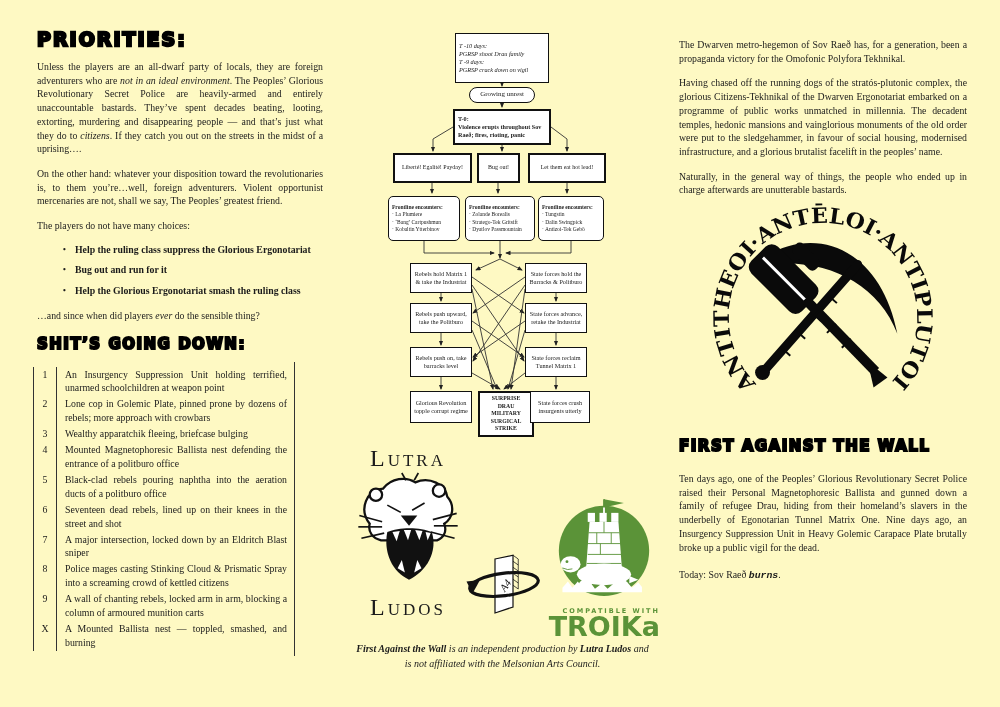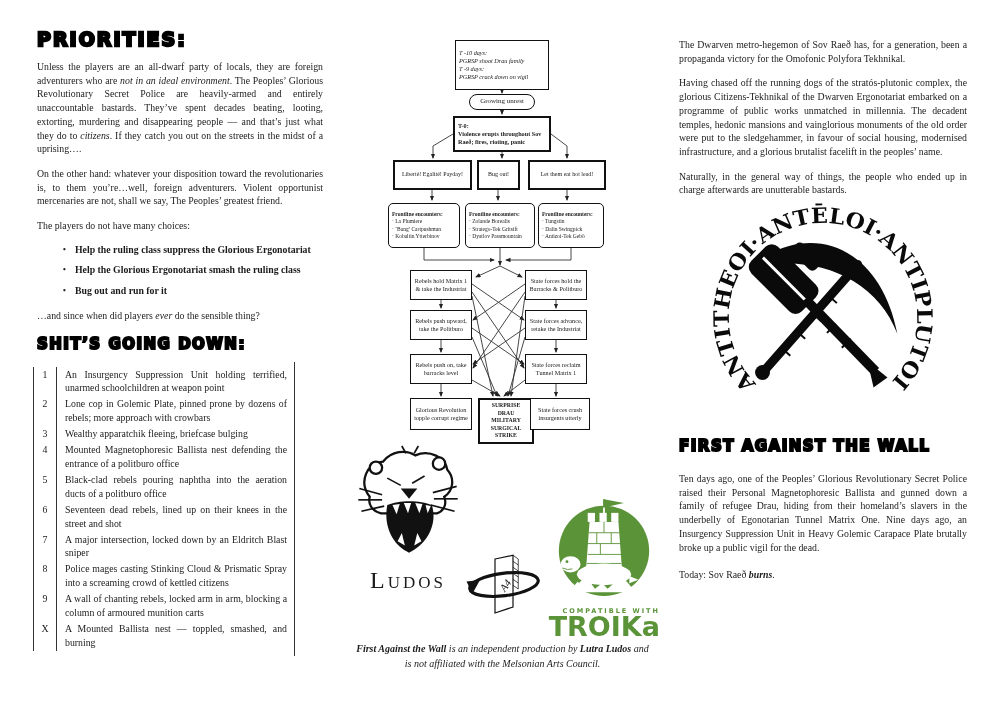--- a/index.html
+++ b/index.html
@@ -1,49 +1,49 @@
 <!DOCTYPE html>
 <html><head>
 <meta charset="utf-8">
 <style>
   * { margin:0; padding:0; box-sizing:border-box; }
   html,body { background:#e8e8e8; }
   .page {
-    position:relative; width:1000px; height:707px; background:#ffffff;
+    position:relative; width:1000px; height:707px; background:#fef9c3;
     font-family:"Liberation Serif", serif; color:#1b1b1b; overflow:hidden;
     margin:0 auto;
   }
   
   .funk {
     font-family:"DejaVu Sans", sans-serif; font-weight:bold; text-transform:uppercase;
     -webkit-text-stroke:2.4px #000; color:#000; letter-spacing:2px; line-height:1;
   }
   .funk-lg { font-size:19px; }
   .funk-md { font-size:15px; letter-spacing:1.5px; -webkit-text-stroke:2.1px #000; }
   
   .body-p { font-size:9.8px; line-height:1.4; text-align:justify; margin-top:11px; }
   .body-p em { font-style:italic; }
-  .body-p strong { font-weight:bold; }
+  .body-p strong { font-weight:bold;font-family:Liberation Mono, monospace; }
   
   .col-left  { position:absolute; left:37px;  top:30px; width:286px; }
   .col-mid   { position:absolute; left:345px; top:25px; width:315px; height:660px; }
   .col-right { position:absolute; left:679px; top:30px; width:288px; }
   
   .choices { margin-top:10px; margin-left:26px; list-style:none;font-weight:bold; }
   .choices li { font-size:9.8px; line-height:1.4; margin-top:7px; }
   .choices .bullet { display:inline-block; width:12px; font-size:8px; vertical-align:1px; }
   
   .enc-table { margin-top:10px; margin-left:-4px; width:262px;
                border-right:1px solid #333; padding:5px 0; }
   .enc-row { display:grid; grid-template-columns:24px 1fr; }
   .enc-num { border-left:1px solid #333; border-right:1px solid #333;
              text-align:center; font-size:9.8px; line-height:1.42; padding-top:1px; }
   .enc-txt { font-size:9.8px; line-height:1.42; text-align:justify; padding:1px 7px 1px 8px;font-family:Liberation Serif, serif; }
   
-  .flow { position:absolute; left:0; top:7px; width:315px; height:420px; }
+  .flow { position:absolute; left:0; top:0; width:315px; height:420px; }
   .flow svg.wires { position:absolute; left:0; top:0; }
   .fnode { position:absolute; background:#fff; border:1.3px solid #111;
            font-size:6.2px; line-height:1.3; padding:2px 3px; text-align:center;
            display:flex; flex-direction:column; align-items:center; justify-content:center; z-index:2; }
   .fnode.timeline { font-style:italic; align-items:flex-start; text-align:left; border-width:1.5px; }
   .fnode.rounded  { border-radius:8px; border-width:1.6px; font-size:7px; }
   .fnode.heavy    { border-width:2px; font-weight:bold; align-items:flex-start; text-align:left; }
   .fnode.branch   { border-width:2px; font-size:6px; }
   .fnode.frontline{ border-width:1.8px; border-radius:5px; align-items:flex-start; text-align:left;
                     font-size:5.5px; white-space:nowrap; }
@@ -72,22 +72,22 @@
 
 <div class="page">
 
   <div class="col-left">
     <div class="funk funk-lg">Priorities:</div>
     <p class="body-p">Unless the players are an all-dwarf party of locals, they are foreign adventurers who are <em>not in an ideal environment</em>.  The Peoples’ Glorious Revolutionary Secret Police are heavily-armed and entirely unaccountable bastards.  They’ve spent decades beating, looting, extorting, murdering and disappearing people — and that’s just what they do to <em>citizens</em>.  If they catch you out on the streets in the midst of a uprising….</p>
     <p class="body-p">On the other hand:  whatever your disposition toward the revolutionaries is, to them you’re…well, foreign adventurers. Violent opportunist mercenaries are not, shall we say, The Peoples’ greatest friend.</p>
     <p class="body-p">The players do not have many choices:</p>
     <ul class="choices" id="choices-list">
         <li><span class="bullet">•</span><span>Help the ruling class suppress the Glorious Ergonotariat</span></li>
+        <li><span class="bullet">•</span><span>Bug out and run for it</span></li>
         <li><span class="bullet">•</span><span>Help the Glorious Ergonotariat smash the ruling class</span></li>
-        <li><span class="bullet">•</span><span>Bug out and run for it</span></li>
       </ul>
     <p class="body-p">…and since when did players <em>ever</em> do the sensible thing?</p>
     <div class="funk funk-md" style="margin-top:14px;">Shit’s Going Down:</div>
     <div class="enc-table" id="enc-table">
         <div class="enc-row">
           <div class="enc-num">1</div>
           <div class="enc-txt">An Insurgency Suppression Unit holding terrified, unarmed schoolchildren at weapon point</div>
         </div>
         <div class="enc-row">
           <div class="enc-num">2</div>
@@ -207,20 +207,21 @@
         <div class="fnode chain" style="left: 65px; top: 322px; width: 62px; min-height: 30px;">Rebels push on, take barracks level</div>
         <div class="fnode chain" style="left: 180px; top: 322px; width: 62px; min-height: 30px;">State forces reclaim Tunnel Matrix 1</div>
         <div class="fnode chain" style="left: 65px; top: 366px; width: 62px; min-height: 32px;">Glorious Revolution topple corrupt regime</div>
         <div class="fnode surprise" style="left: 133px; top: 366px; width: 56px; min-height: 32px;">SURPRISE DRAU MILITARY SURGICAL STRIKE</div>
         <div class="fnode chain" style="left: 185px; top: 366px; width: 60px; min-height: 32px;">State forces crush insurgents utterly</div>
       </div>
 
     <div class="mid-logos">
 
       <div class="lutra-wrap">
+        <div class="lutra-word">Lutra</div>
         <svg width="104" height="118" viewBox="0 0 100 114">
           <g stroke="#111" stroke-width="2.2" fill="#fff" stroke-linecap="round">
             <path d="M 13 50 C 2 36 10 17 26 16 C 34 6 48 4 57 10 C 71 4 86 12 88 24 C 96 33 93 45 85 50 C 88 58 84 64 78 66 L 24 66 C 16 64 11 58 13 50 Z"></path>
             <circle cx="19" cy="22" r="6"></circle>
             <circle cx="80" cy="18" r="6"></circle>
           </g>
           <g stroke="#111" stroke-width="1.6" fill="none">
             <path d="M 30 32 L 43 39"></path>
               <path d="M 66 30 L 54 37"></path>
             <path d="M 25 48 L 3 42"></path>

